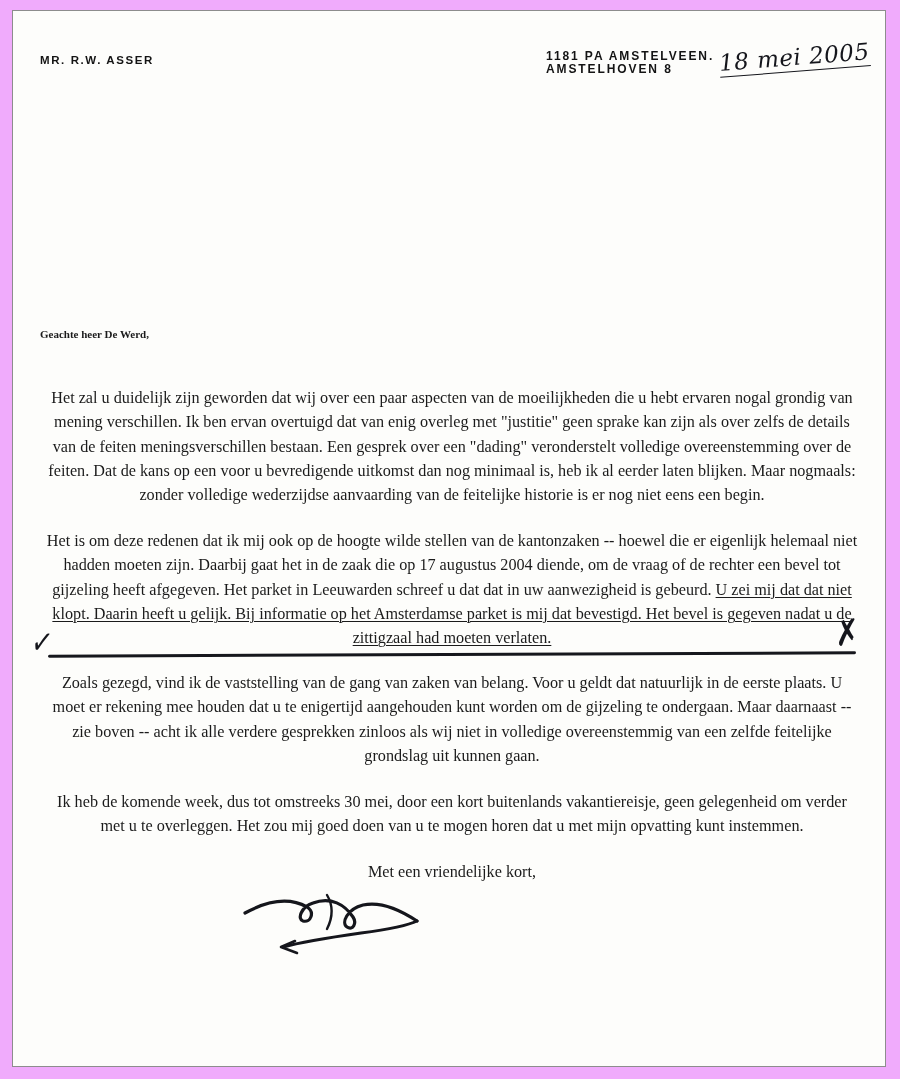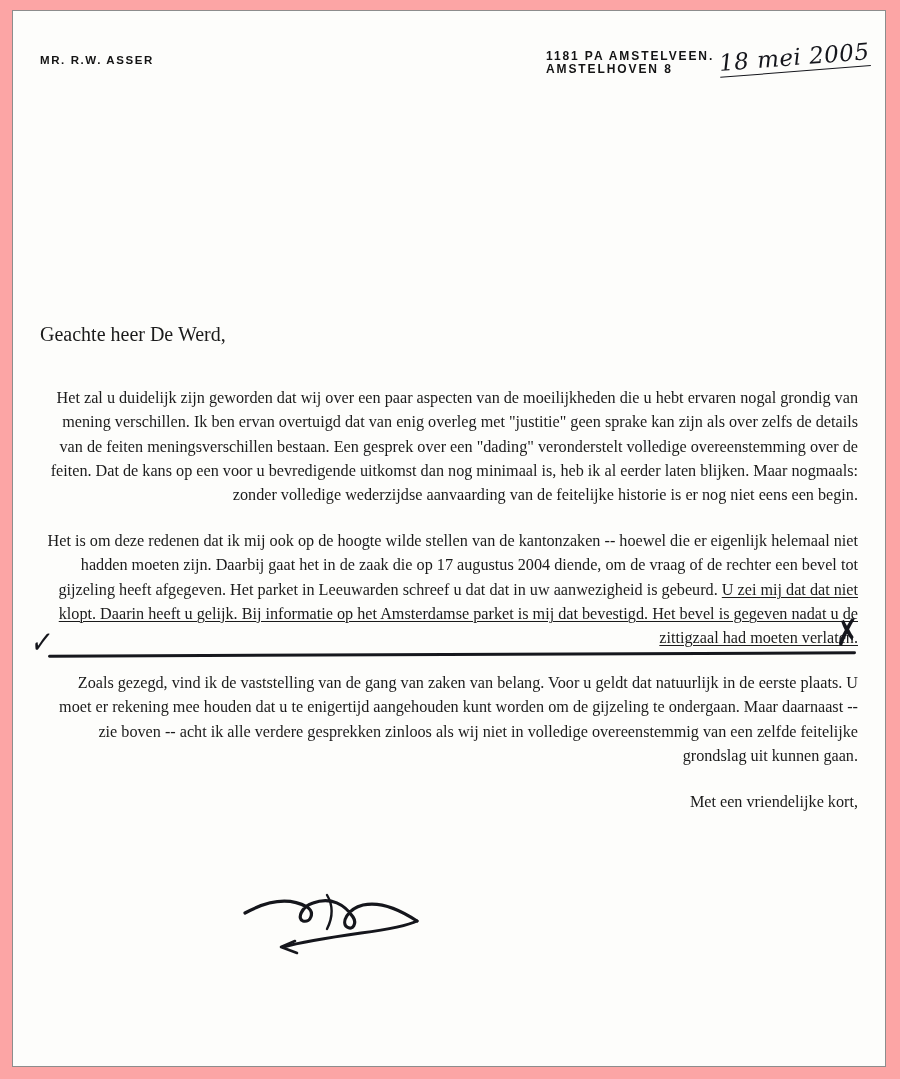--- a/index.html
+++ b/index.html
@@ -12,21 +12,21 @@
     height: 1079px;
     font-family: "Liberation Serif", serif;
     color: #1a1a1a;
     overflow: hidden;
   }
 
   .page {
     position: relative;
     width: 900px;
     height: 1079px;
-    background: #fca5a5;
+    background: #f0abfc;
   }
 
   
   .scan-frame {
     position: absolute;
     left: 12px;
     top: 10px;
     width: 874px;
     height: 1057px;
     border: 1px solid #8d8d8d;
@@ -96,25 +96,26 @@
     left: 14px;
     top: 300px;
     width: 818px;
     font-family: "Liberation Serif", serif;
     font-size: 16.2px;
     line-height: 24.2px;
     color: #1b1b1b;
   }
   .salutation {
     margin: 0 0 40px 0;
-    font-size: 20px;
+    font-size: 11px;
+    font-weight: bold;
   }
   p.para {
     margin: 0 0 22px 6px;
-    text-align: right;
+    text-align: center;
   }
   p.para.tight { margin-bottom: 21px; }
 
   .underline-1 {
     text-decoration: underline;
     text-decoration-thickness: 1px;
     text-underline-offset: 2px;
   }
 
   
@@ -184,20 +185,21 @@
       <p class="salutation">Geachte heer De Werd,</p>
 
       <p class="para">Het zal u duidelijk zijn geworden dat wij over een paar aspecten van de moeilijkheden die u hebt ervaren nogal grondig van mening verschillen. Ik ben ervan overtuigd dat van  enig overleg met "justitie" geen sprake kan zijn als over zelfs de details van de feiten meningsverschillen bestaan. Een  gesprek over een "dading"  veronderstelt volledige overeenstemming over de feiten. Dat de kans op een voor u bevredigende uitkomst dan nog minimaal is, heb ik al eerder laten blijken. Maar nogmaals:  zonder volledige wederzijdse aanvaarding van de feitelijke historie is er nog niet eens een begin.</p>
 
       <p class="para tight">
         <span>Het is om deze redenen dat ik mij ook op de hoogte wilde stellen van de kantonzaken  --  hoewel die er eigenlijk helemaal niet  hadden moeten zijn.  Daarbij  gaat het  in de zaak die op 17 augustus 2004 diende, om  de vraag of de rechter een bevel tot gijzeling heeft afgegeven. Het parket in Leeuwarden schreef u dat dat in uw aanwezigheid is gebeurd. </span><span class="underline-1">U zei mij dat  dat  niet klopt. Daarin heeft u gelijk. Bij informatie op het Amsterdamse parket is mij dat bevestigd. Het bevel is gegeven nadat u de zittigzaal had moeten verlaten.</span>
       </p>
 
       <p class="para">Zoals gezegd, vind  ik de vaststelling van de gang van zaken van belang.  Voor u geldt dat natuurlijk in de eerste plaats. U moet er rekening mee houden dat u te enigertijd aangehouden kunt worden om de gijzeling te ondergaan. Maar daarnaast  -- zie boven -- acht ik alle verdere gesprekken zinloos als wij niet in volledige overeenstemmig van een  zelfde  feitelijke grondslag uit kunnen gaan.</p>
 
+      <p class="para">Ik heb de komende week, dus tot omstreeks 30 mei, door een kort buitenlands vakantiereisje, geen gelegenheid om verder met u te overleggen. Het zou mij goed doen van u te mogen horen dat u met mijn opvatting kunt  instemmen.</p>
 
       <p class="para closing">Met een vriendelijke kort,</p>
     </div>
 
     <div class="hand-underline"></div>
     <div class="hand-check-left">✓</div>
     <div class="hand-check-right">✗</div>
 
     <svg class="signature" viewBox="0 0 260 90">
       <path d="M4 36 C 26 24, 48 20, 66 30 C 74 35, 70 46, 62 44 C 56 42, 60 30, 72 26 C 90 19, 104 28, 112 40 C 116 46, 112 54, 106 50 C 100 46, 106 32, 122 28 C 140 24, 158 32, 176 44" fill="none" stroke="#15161c" stroke-width="3.2" stroke-linecap="round"></path>

